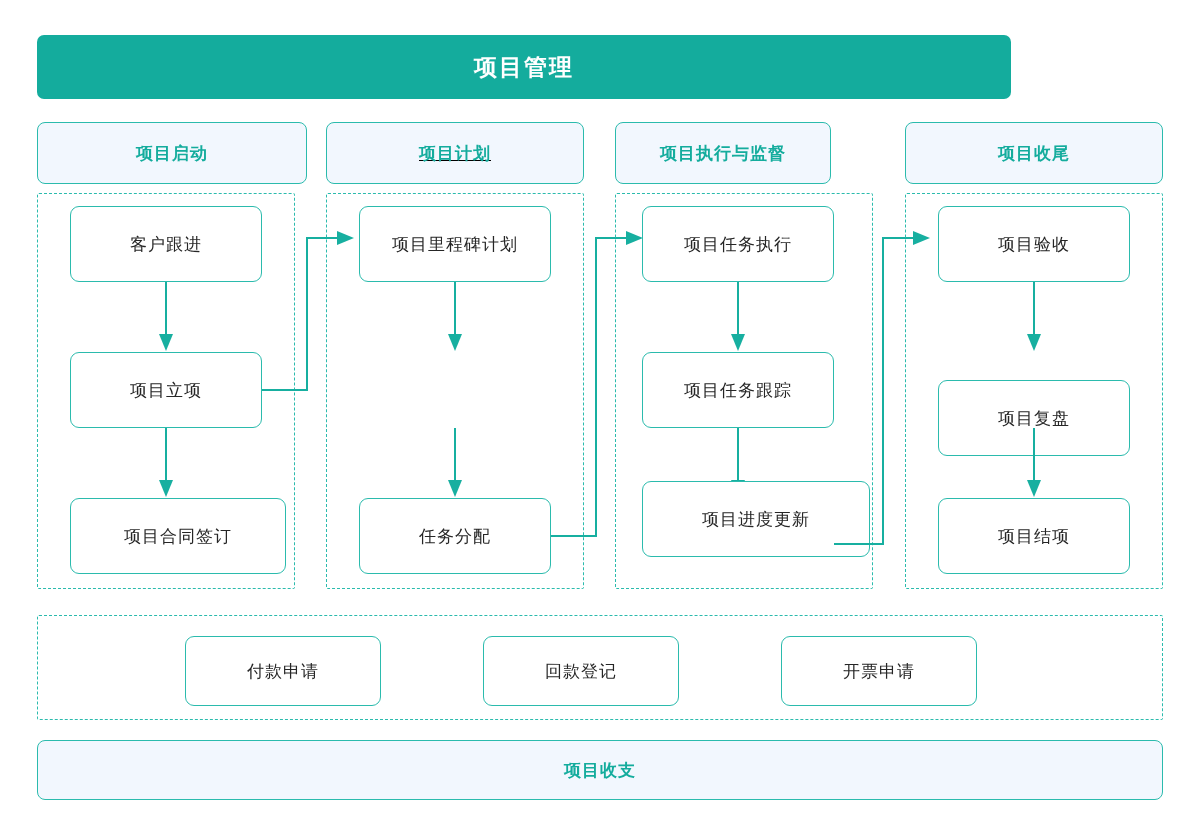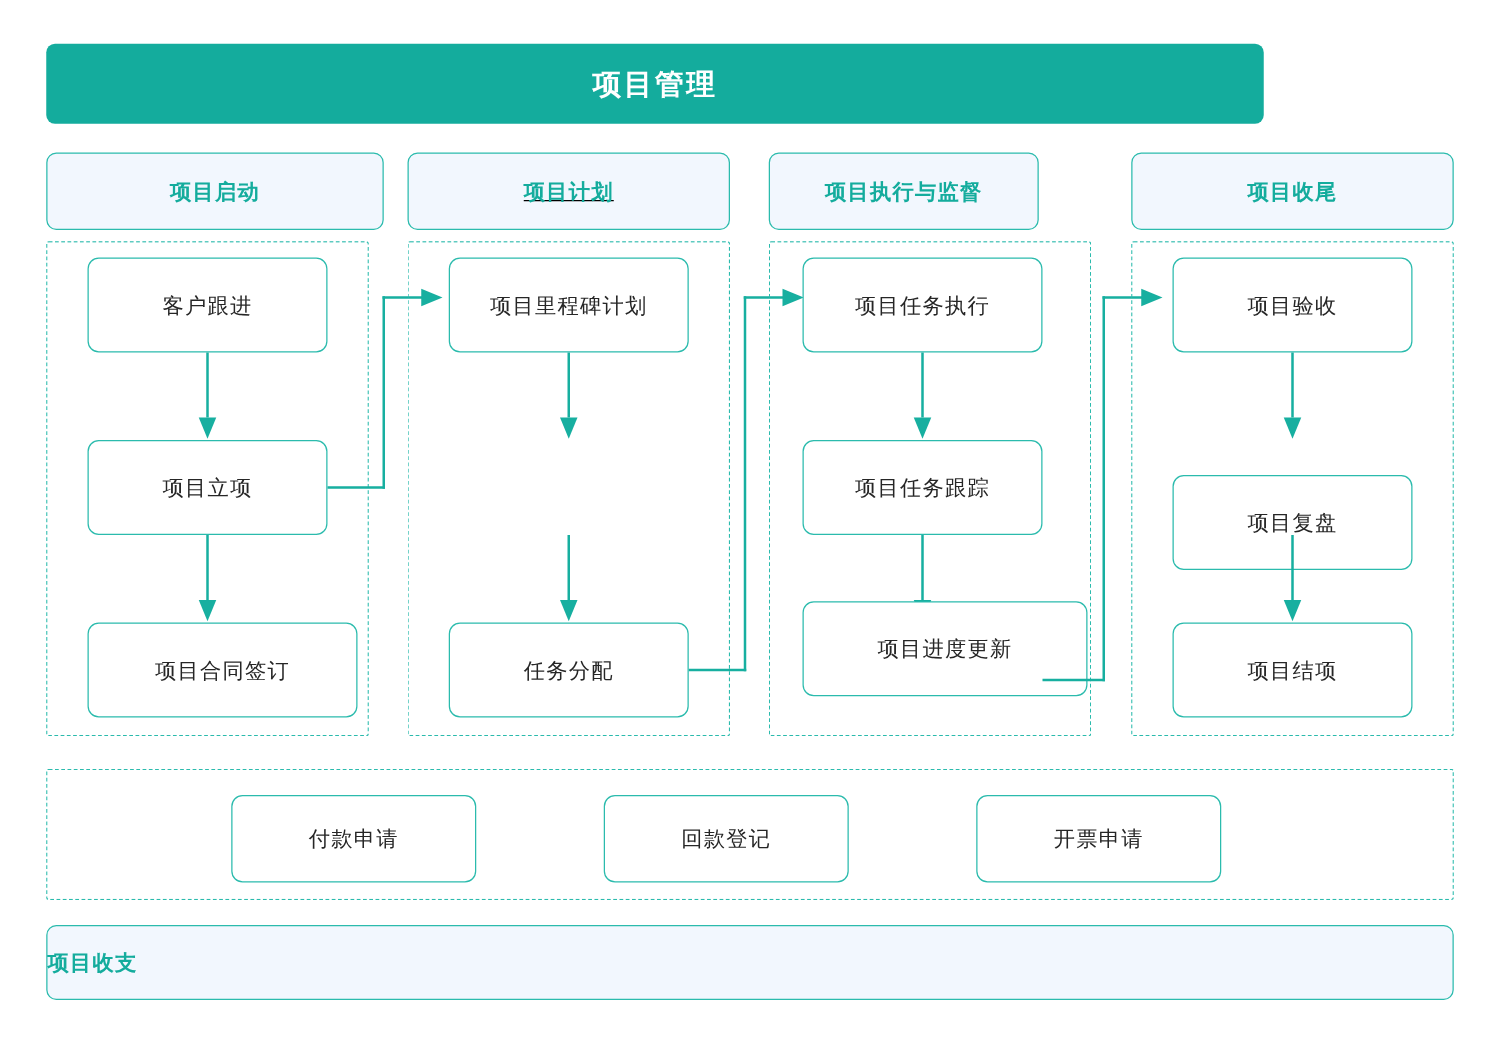--- a/index.html
+++ b/index.html
@@ -157,20 +157,21 @@
     position: absolute;
     left: 37px;
     top: 740px;
     width: 1126px;
     height: 60px;
     background: #F2F7FE;
     border: 1.8px solid #2BBBAD;
     border-radius: 8px;
     display: flex;
     align-items: center;
+    justify-content: center;
     box-sizing: border-box;
   }
   .footer-text {
     color: #14AC9D;
     font-size: 17px;
     font-weight: bold;
     letter-spacing: 1px;
   }
 </style>
 </head>

